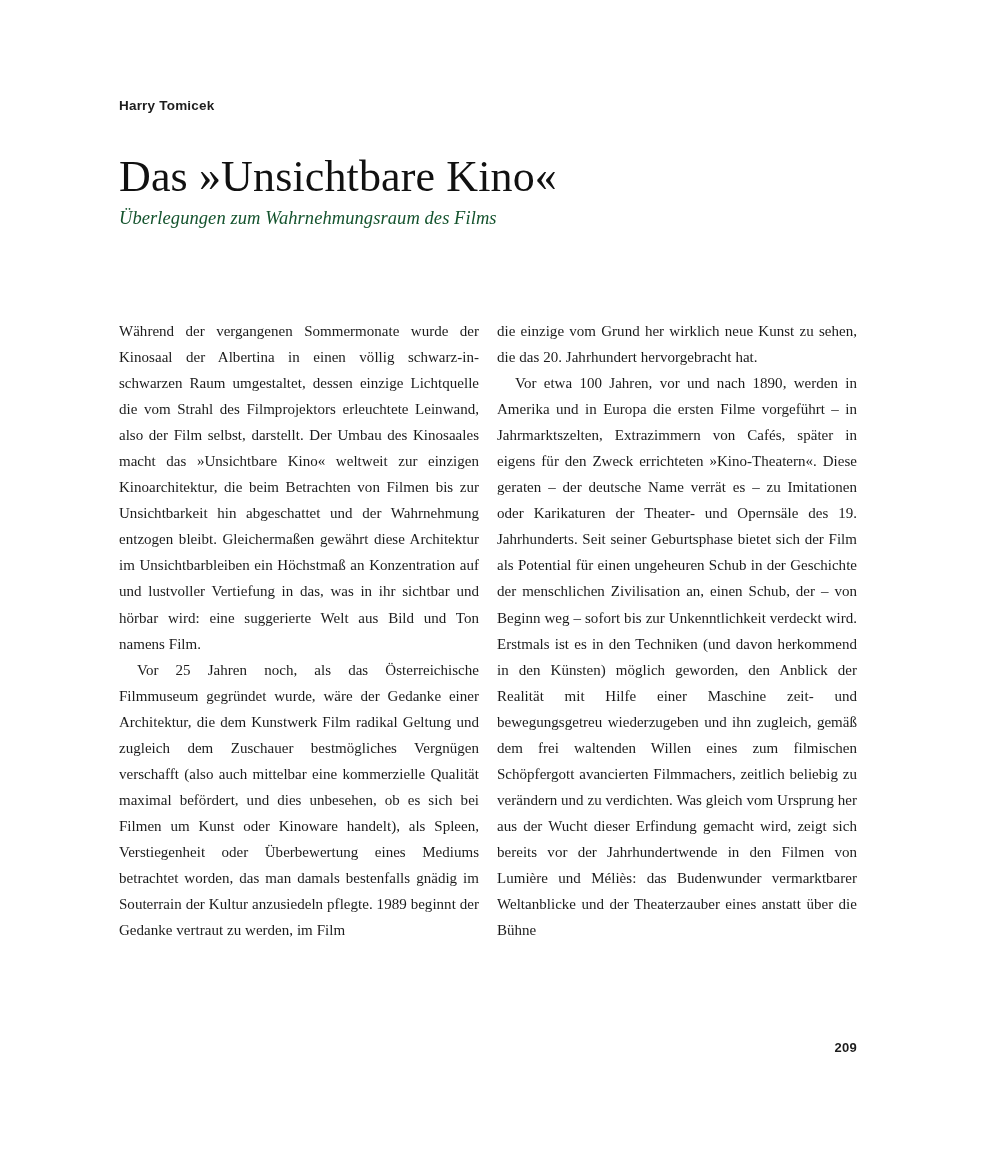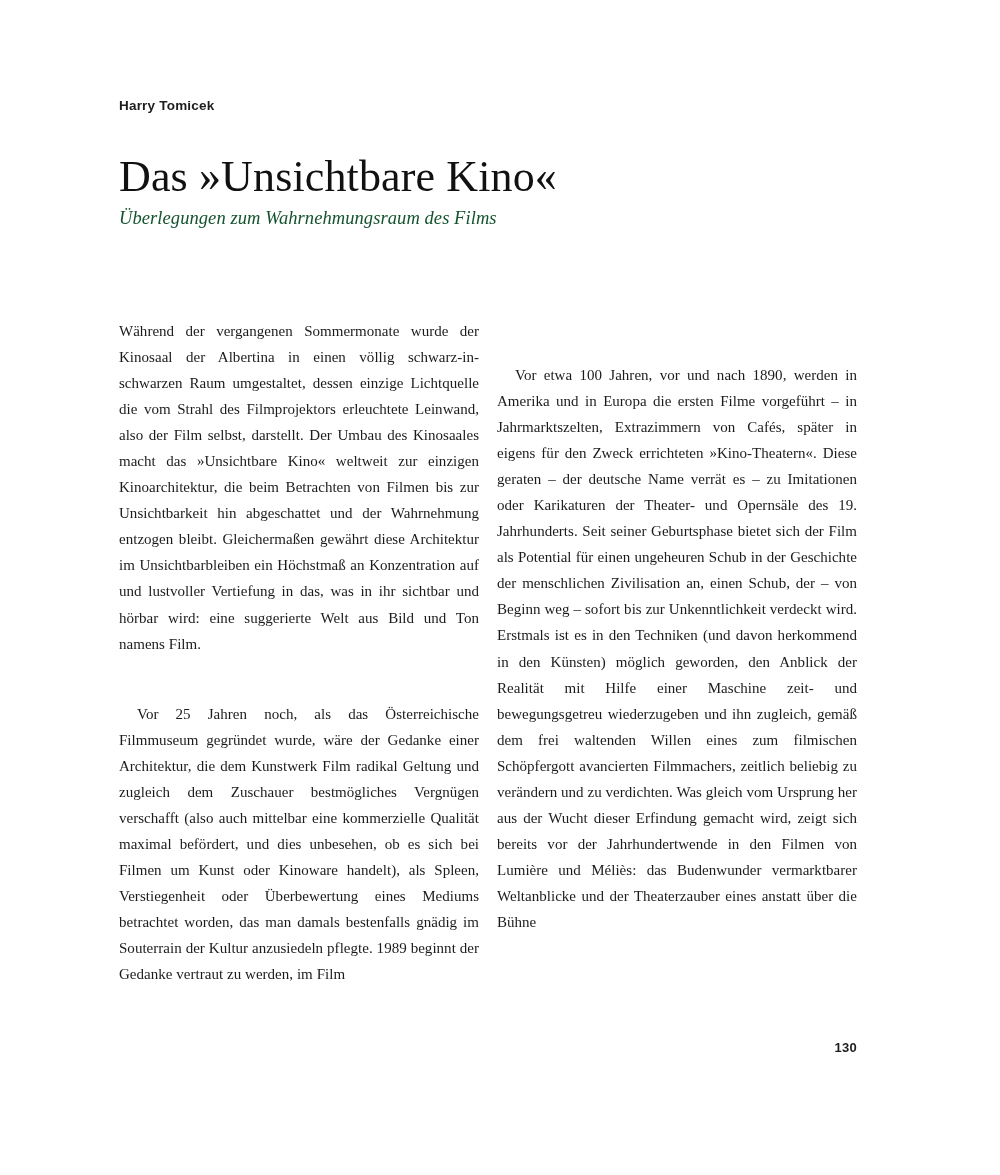--- a/index.html
+++ b/index.html
@@ -90,21 +90,20 @@
     text-align: justify;
     text-justify: inter-word;
     hyphens: manual;
     color: #1b1b1b;
     letter-spacing: 0.0015em;
     word-spacing: 0.005em;
   }
 
   .column p.indent {
     text-indent: 18px;
-    margin-top: 44px;
   }
 
   
   .column p:last-child { text-align: justify; }
 
   
   .folio {
     position: absolute;
     right: 143px;
     top: 1040px;
@@ -127,20 +126,21 @@
   </div>
 
   <div class="columns">
 
     <div class="column column-left">
       <p>Während der vergangenen Sommermonate wurde der Kinosaal der Albertina in einen völlig schwarz-in-schwarzen Raum umgestaltet, dessen einzige Lichtquelle die vom Strahl des Filmprojektors erleuchtete Leinwand, also der Film selbst, darstellt. Der Umbau des Kinosaales macht das »Unsichtbare Kino« weltweit zur einzigen Kinoarchitektur, die beim Betrachten von Filmen bis zur Unsichtbarkeit hin abgeschattet und der Wahrnehmung entzogen bleibt. Gleichermaßen gewährt diese Architektur im Unsichtbarbleiben ein Höchstmaß an Konzentration auf und lustvoller Vertiefung in das, was in ihr sichtbar und hörbar wird: eine suggerierte Welt aus Bild und Ton namens Film.</p>
       <p class="indent">Vor 25 Jahren noch, als das Österreichische Filmmuseum gegründet wurde, wäre der Gedanke einer Architektur, die dem Kunstwerk Film radikal Geltung und zugleich dem Zuschauer bestmögliches Vergnügen verschafft (also auch mittelbar eine kommerzielle Qualität maximal befördert, und dies unbesehen, ob es sich bei Filmen um Kunst oder Kinoware handelt), als Spleen, Verstiegenheit oder Überbewertung eines Mediums betrachtet worden, das man damals bestenfalls gnädig im Souterrain der Kultur anzusiedeln pflegte. 1989 beginnt der Gedanke vertraut zu werden, im Film</p>
     </div>
 
     <div class="column column-right">
+      <p>die einzige vom Grund her wirklich neue Kunst zu sehen, die das 20. Jahrhundert hervorgebracht hat.</p>
       <p class="indent">Vor etwa 100 Jahren, vor und nach 1890, werden in Amerika und in Europa die ersten Filme vorgeführt – in Jahrmarktszelten, Extrazimmern von Cafés, später in eigens für den Zweck errichteten »Kino-Theatern«. Diese geraten – der deutsche Name verrät es – zu Imitationen oder Karikaturen der Theater- und Opernsäle des 19. Jahrhunderts. Seit seiner Geburtsphase bietet sich der Film als Potential für einen ungeheuren Schub in der Geschichte der menschlichen Zivilisation an, einen Schub, der – von Beginn weg – sofort bis zur Unkenntlichkeit verdeckt wird. Erstmals ist es in den Techniken (und davon herkommend in den Künsten) möglich geworden, den Anblick der Realität mit Hilfe einer Maschine zeit- und bewegungsgetreu wiederzugeben und ihn zugleich, gemäß dem frei waltenden Willen eines zum filmischen Schöpfergott avancierten Filmmachers, zeitlich beliebig zu verändern und zu verdichten. Was gleich vom Ursprung her aus der Wucht dieser Erfindung gemacht wird, zeigt sich bereits vor der Jahrhundertwende in den Filmen von Lumière und Méliès: das Budenwunder vermarktbarer Weltanblicke und der Theaterzauber eines anstatt über die Bühne</p>
     </div>
 
   </div>
 
-  <div class="folio">130</div>
+  <div class="folio">209</div>
 
 </div>
 
 </body></html>

